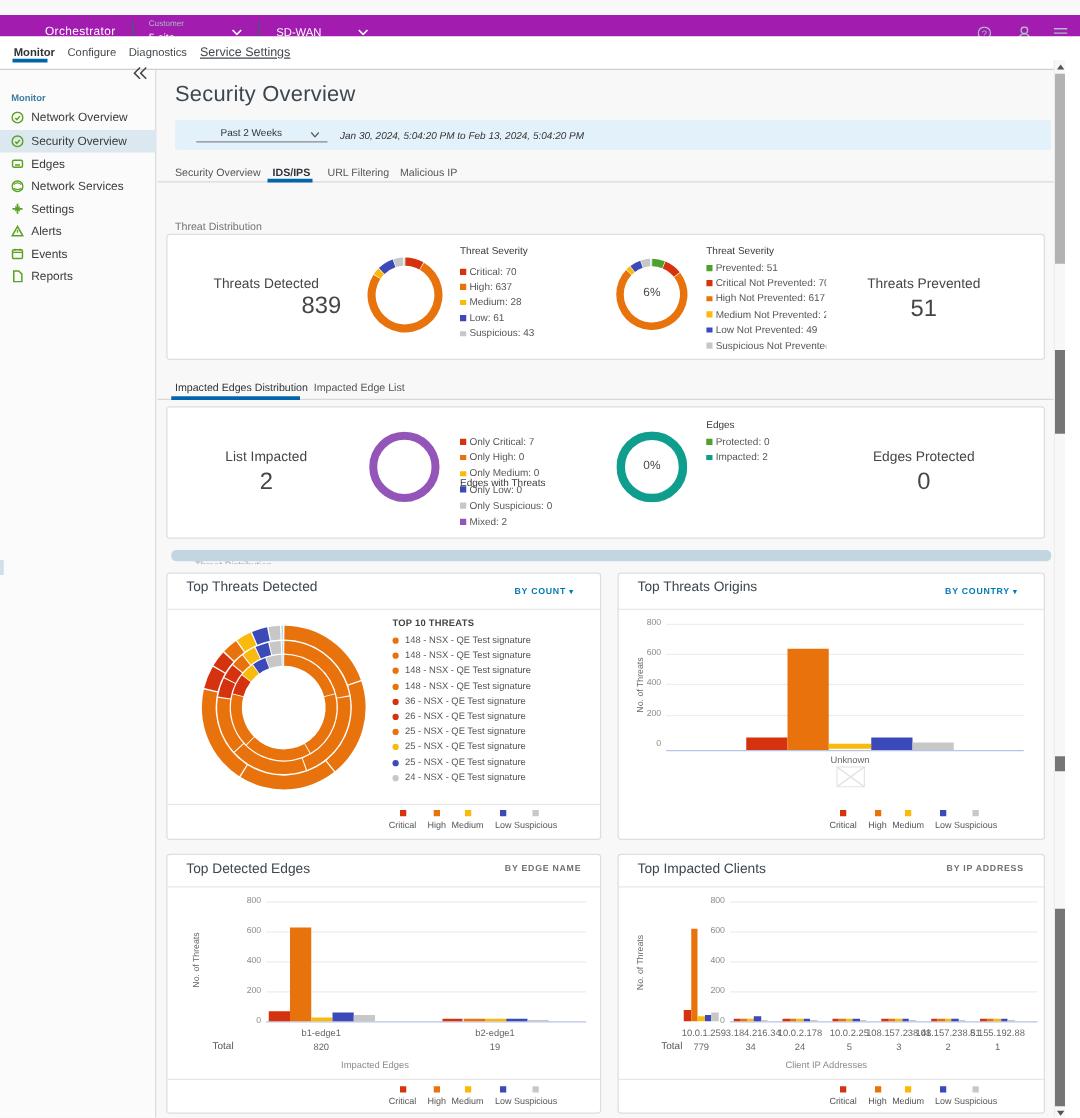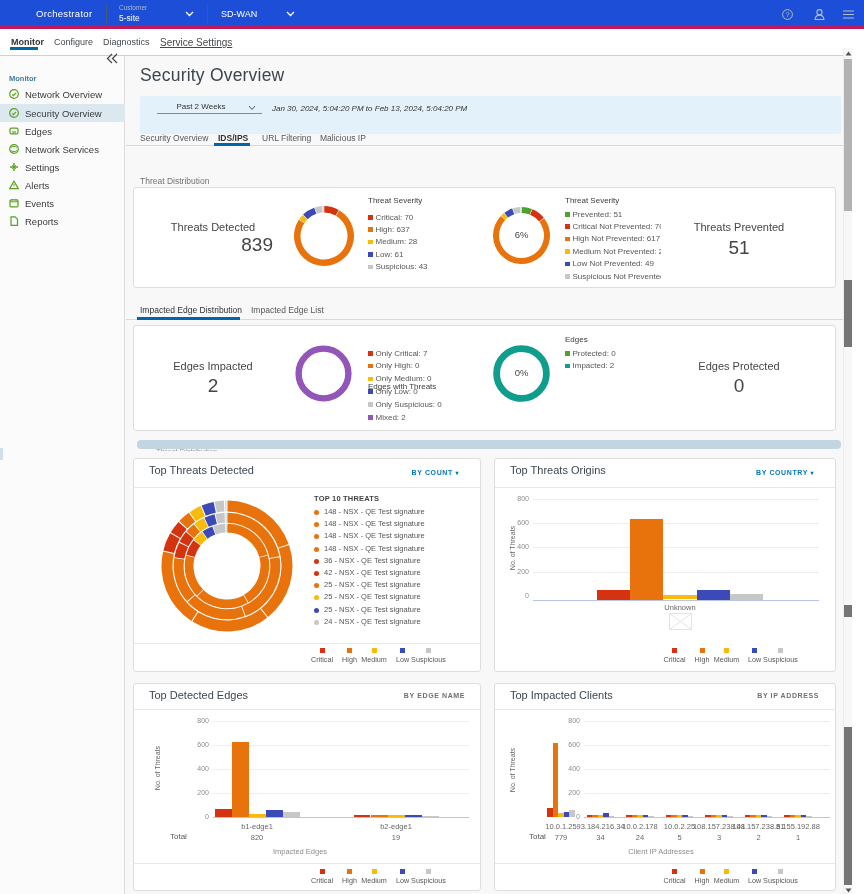--- a/index.html
+++ b/index.html
@@ -1,19 +1,19 @@
 <!DOCTYPE html>
 <html><head><meta charset="utf-8"><style>
 *{margin:0;padding:0;box-sizing:border-box;font-family:"Liberation Sans",sans-serif;}
 body{width:864px;height:894px;position:relative;background:#f8f8f8;overflow:hidden;}
 .abs{position:absolute;}
 .card{position:absolute;background:#fff;border:1px solid #dedede;border-radius:3px;}
 </style></head><body>
 
-<div class="abs" style="left:0;top:0;width:864px;height:29px;background:#1d4ed8;border-bottom:4px solid #be185d;">
+<div class="abs" style="left:0;top:12px;width:864px;height:29px;background:#a21caf;border-bottom:4px solid #be185d;">
  <div class="abs" style="left:36px;top:8px;color:#fff;font-size:9.5px;letter-spacing:.3px;">Orchestrator</div>
  <div class="abs" style="left:106px;top:5px;width:1px;height:19px;background:#42606c;"></div>
  <div class="abs" style="left:119px;top:4px;color:#a9bcc3;font-size:6.5px;">Customer</div>
  <div class="abs" style="left:119px;top:13px;color:#fff;font-size:8.5px;">5-site</div>
  <svg class="abs" style="left:185px;top:11px" width="9" height="6">
       <path d="M1 1l3.5 3.5L8 1" stroke="#fff" stroke-width="1.3" fill="none"></path>
     </svg>
  <div class="abs" style="left:207px;top:5px;width:1px;height:19px;background:#42606c;"></div>
  <div class="abs" style="left:221px;top:9px;color:#fff;font-size:9px;">SD-WAN</div>
  <svg class="abs" style="left:286px;top:11px" width="9" height="6">
@@ -79,21 +79,21 @@
     <rect x="1" y="1.8" width="8" height="7" rx="1" fill="none" stroke="#5aa220" stroke-width="1.2"></rect>
     <path d="M1 3.8h8M3 1v1.6M7 1v1.6" stroke="#5aa220" stroke-width="1"></path>
   </svg>
 <div class="abs" style="left:25px;top:198px;font-size:9.5px;color:#3a3a3a;">Events</div>
 <svg class="abs" style="left:9px;top:216px" width="10" height="10">
     <path d="M2 .8h4l2.5 2.5v6H2z" fill="none" stroke="#5aa220" stroke-width="1.2"></path>
   </svg>
 <div class="abs" style="left:25px;top:216px;font-size:9.5px;color:#3a3a3a;">Reports</div>
 <div class="abs" style="left:0;top:448px;width:2.5px;height:12px;background:#cfe0ea;"></div>
 <div class="abs" style="left:140px;top:65px;font-size:17.5px;font-weight:400;color:#3c4650;letter-spacing:.2px;">Security Overview</div>
-<div class="abs" style="left:140px;top:96px;width:701px;height:38px;background:#e3f1fa;border-radius:2px;">
+<div class="abs" style="left:140px;top:96px;width:701px;height:24px;background:#e3f1fa;border-radius:2px;">
  <div class="abs" style="left:17px;top:6px;width:105px;height:12px;border-bottom:1px solid #8a8a8a;"></div>
     <div class="abs" style="left:17px;top:6px;width:88px;text-align:center;font-size:8px;color:#333;">Past 2 Weeks</div>
  <svg class="abs" style="left:108px;top:9px" width="8" height="6">
       <path d="M1 1l3 3.5L7 1" stroke="#555" stroke-width="1" fill="none"></path>
     </svg>
  <div class="abs" style="left:132px;top:8px;font-size:8px;color:#333;font-style:italic;">Jan 30, 2024, 5:04:20 PM to Feb 13, 2024, 5:04:20 PM</div>
 </div>
 <div class="abs" style="left:126px;top:145px;width:717px;height:1px;background:#d8d8d8;"></div>
 <div class="abs" style="left:140px;top:133px;font-size:8.5px;color:#565656;">Security Overview</div>
 <div class="abs" style="left:218px;top:133px;font-size:8.5px;color:#2f3337;font-weight:bold;">IDS/IPS</div>
@@ -144,25 +144,25 @@
     <div style="position:absolute;left:0px;top:40.2px;width:4.5px;height:4.5px;background:#f9ba0b"></div>
     <div style="position:absolute;left:7.5px;top:37.7px;font-size:8px;color:#565656;white-space:nowrap">Medium Not Prevented: 2</div>
     <div style="position:absolute;left:0px;top:52.6px;width:4.5px;height:4.5px;background:#3b4ab8"></div>
     <div style="position:absolute;left:7.5px;top:50.1px;font-size:8px;color:#565656;white-space:nowrap">Low Not Prevented: 49</div>
     <div style="position:absolute;left:0px;top:65.0px;width:4.5px;height:4.5px;background:#c7c7c7"></div>
     <div style="position:absolute;left:7.5px;top:62.5px;font-size:8px;color:#565656;white-space:nowrap">Suspicious Not Prevented</div>
   </div>
 <div class="abs" style="left:679px;top:221px;width:120px;text-align:center;font-size:11px;color:#454545;">Threats Prevented</div>
 <div class="abs" style="left:679px;top:236.5px;width:120px;text-align:center;font-size:19px;color:#454545;">51</div>
 <div class="abs" style="left:126px;top:319px;width:717px;height:1px;background:#d8d8d8;"></div>
-<div class="abs" style="left:140px;top:304.5px;font-size:8.5px;color:#2f3337;">Impacted Edge Distribution</div>
+<div class="abs" style="left:140px;top:304.5px;font-size:8.5px;color:#2f3337;">Impacted Edges Distribution</div>
 <div class="abs" style="left:137px;top:317px;width:103px;height:3px;background:#0065ab;"></div>
 <div class="abs" style="left:251px;top:304.5px;font-size:8.5px;color:#565656;">Impacted Edge List</div>
 <div class="card" style="left:133px;top:325px;width:703px;height:106px;"></div>
-<div class="abs" style="left:153px;top:360px;width:120px;text-align:center;font-size:11px;color:#454545;">Edges Impacted</div>
+<div class="abs" style="left:153px;top:360px;width:120px;text-align:center;font-size:11px;color:#454545;">List Impacted</div>
 <div class="abs" style="left:153px;top:374.5px;width:120px;text-align:center;font-size:19px;color:#454545;">2</div>
 <svg class="abs" style="left:295px;top:345px" width="57" height="57">
     <circle cx="28.5" cy="28.5" r="24.9" fill="none" stroke="#9355b7" stroke-width="6.4"></circle>
   </svg>
 <div class="abs" style="left:368px;top:335px;font-size:8px;color:#3a3a3a;margin-top:47px;">Edges with Threats</div>
 <div style="position:absolute;left:368px;top:351px;width:4.5px;height:4.5px;background:#d5330f"></div>
 <div style="position:absolute;left:375.5px;top:348.5px;font-size:8px;color:#565656;white-space:nowrap">Only Critical: 7</div>
 <div style="position:absolute;left:368px;top:363.8px;width:4.5px;height:4.5px;background:#e8730c"></div>
 <div style="position:absolute;left:375.5px;top:361.3px;font-size:8px;color:#565656;white-space:nowrap">Only High: 0</div>
 <div style="position:absolute;left:368px;top:376.6px;width:4.5px;height:4.5px;background:#f9ba0b"></div>
@@ -228,21 +228,21 @@
 <div style="position:absolute;left:324px;top:507px;font-size:7.5px;color:#565656;white-space:nowrap">148 - NSX - QE Test signature</div>
 <div style="position:absolute;left:314px;top:522.2px;width:5px;height:5px;border-radius:50%;background:#e8730c"></div>
 <div style="position:absolute;left:324px;top:519.2px;font-size:7.5px;color:#565656;white-space:nowrap">148 - NSX - QE Test signature</div>
 <div style="position:absolute;left:314px;top:534.4000000000001px;width:5px;height:5px;border-radius:50%;background:#e8730c"></div>
 <div style="position:absolute;left:324px;top:531.4000000000001px;font-size:7.5px;color:#565656;white-space:nowrap">148 - NSX - QE Test signature</div>
 <div style="position:absolute;left:314px;top:546.6000000000001px;width:5px;height:5px;border-radius:50%;background:#e8730c"></div>
 <div style="position:absolute;left:324px;top:543.6000000000001px;font-size:7.5px;color:#565656;white-space:nowrap">148 - NSX - QE Test signature</div>
 <div style="position:absolute;left:314px;top:558.8000000000002px;width:5px;height:5px;border-radius:50%;background:#d5330f"></div>
 <div style="position:absolute;left:324px;top:555.8000000000002px;font-size:7.5px;color:#565656;white-space:nowrap">36 - NSX - QE Test signature</div>
 <div style="position:absolute;left:314px;top:571.0000000000002px;width:5px;height:5px;border-radius:50%;background:#d5330f"></div>
-<div style="position:absolute;left:324px;top:568.0000000000002px;font-size:7.5px;color:#565656;white-space:nowrap">42 - NSX - QE Test signature</div>
+<div style="position:absolute;left:324px;top:568.0000000000002px;font-size:7.5px;color:#565656;white-space:nowrap">26 - NSX - QE Test signature</div>
 <div style="position:absolute;left:314px;top:583.2000000000003px;width:5px;height:5px;border-radius:50%;background:#e8730c"></div>
 <div style="position:absolute;left:324px;top:580.2000000000003px;font-size:7.5px;color:#565656;white-space:nowrap">25 - NSX - QE Test signature</div>
 <div style="position:absolute;left:314px;top:595.4000000000003px;width:5px;height:5px;border-radius:50%;background:#f9ba0b"></div>
 <div style="position:absolute;left:324px;top:592.4000000000003px;font-size:7.5px;color:#565656;white-space:nowrap">25 - NSX - QE Test signature</div>
 <div style="position:absolute;left:314px;top:607.6000000000004px;width:5px;height:5px;border-radius:50%;background:#3b4ab8"></div>
 <div style="position:absolute;left:324px;top:604.6000000000004px;font-size:7.5px;color:#565656;white-space:nowrap">25 - NSX - QE Test signature</div>
 <div style="position:absolute;left:314px;top:619.8000000000004px;width:5px;height:5px;border-radius:50%;background:#c7c7c7"></div>
 <div style="position:absolute;left:324px;top:616.8000000000004px;font-size:7.5px;color:#565656;white-space:nowrap">24 - NSX - QE Test signature</div>
 <div class="abs" style="left:134px;top:643px;width:346px;height:1px;background:#e8e8e8;"></div>
 <div style="position:absolute;left:319.5px;top:648px;width:5px;height:5px;background:#d5330f"></div>

